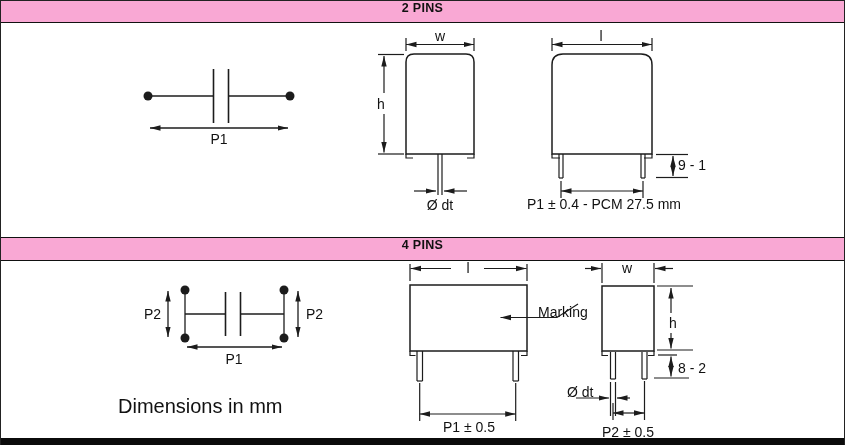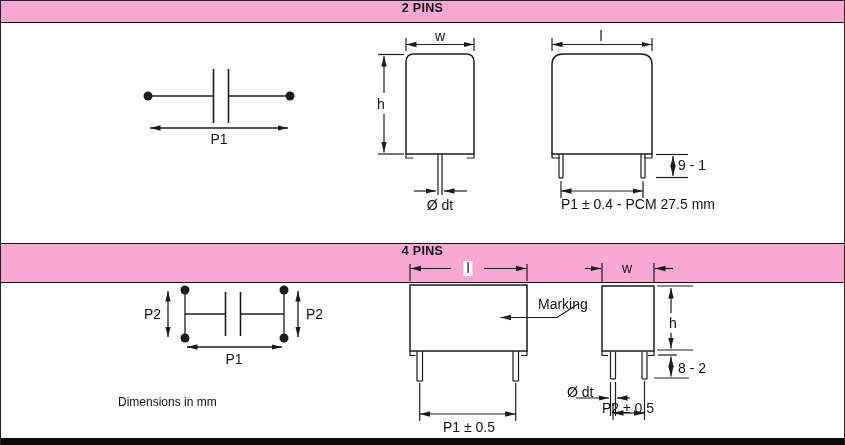--- a/index.html
+++ b/index.html
@@ -7,27 +7,27 @@
     position:relative;width:845px;height:445px;background:#fff;
     border-left:1px solid #222;border-right:1px solid #222;border-top:1px solid #222;
     box-sizing:border-box;overflow:hidden;
     font-family:"Liberation Sans", sans-serif;color:#111;
   }
   .band{
     position:absolute;left:0;right:0;display:flex;align-items:flex-start;justify-content:center;
     font-weight:bold;font-size:12.5px;letter-spacing:.3px;background:#f9a8d4;box-sizing:border-box;
   }
   .band-top{top:0;height:22px;border-bottom:1.5px solid #111;}
-  .band-mid{top:242px;height:40px;border-top:1.5px solid #111;border-bottom:1.5px solid #111;}
+  .band-mid{top:236px;height:24px;border-top:1.5px solid #111;border-bottom:1.5px solid #111;}
   .bottom-bar{position:absolute;left:0;right:0;top:437px;height:8px;background:#0b0b0b;}
   svg.art{position:absolute;left:0;top:0;}
   .lbl{position:absolute;font-size:14px;line-height:1.05;white-space:nowrap;color:#111;}
   .c{transform:translateX(-50%);}
   .bg{background:#fff;padding:0 3px;}
-  .big{font-size:12px;}
+  .big{font-size:20px;}
 </style>
 </head>
 <body>
 
 <div class="frame">
 
   <div class="band band-top">
     <span>2 PINS</span>
   </div>
   <div class="band band-mid">
@@ -173,30 +173,30 @@
       <line x1="612" y1="412" x2="643.5" y2="412" marker-start="url(#ah)" marker-end="url(#ah)"></line>
     </g>
   </svg>
 
   <span class="lbl c" style="left:218px;top:131px">P1</span>
   <span class="lbl c" style="left:439px;top:28px">w</span>
   <span class="lbl" style="left:376px;top:96px">h</span>
   <span class="lbl c" style="left:439px;top:197px">Ø dt</span>
   <span class="lbl c" style="left:600px;top:28px">l</span>
   <span class="lbl" style="left:677px;top:157px">9 - 1</span>
-  <span class="lbl" style="left:560px;top:196px">P1 ± 0.4 - PCM 27.5 mm</span>
+  <span class="lbl" style="left:526px;top:196px">P1 ± 0.4 - PCM 27.5 mm</span>
 
   <span class="lbl" style="left:143px;top:306px">P2</span>
   <span class="lbl" style="left:305px;top:306px">P2</span>
   <span class="lbl c" style="left:233px;top:351px">P1</span>
   <span class="lbl big" style="left:117px;top:395px">Dimensions in mm</span>
 
   <span class="lbl c bg" style="left:467px;top:260px">l</span>
-  <span class="lbl" style="left:537px;top:296px">Marking</span>
+  <span class="lbl" style="left:537px;top:304px">Marking</span>
   <span class="lbl c" style="left:468px;top:419px">P1 ± 0.5</span>
 
   <span class="lbl c" style="left:626px;top:260px">w</span>
   <span class="lbl bg" style="left:665px;top:315px">h</span>
   <span class="lbl" style="left:677px;top:360px">8 - 2</span>
   <span class="lbl" style="left:566px;top:384px">Ø dt</span>
-  <span class="lbl c" style="left:627px;top:400px">P2 ± 0.5</span>
+  <span class="lbl c" style="left:627px;top:424px">P2 ± 0.5</span>
 
 </div>
 
 </body></html>

